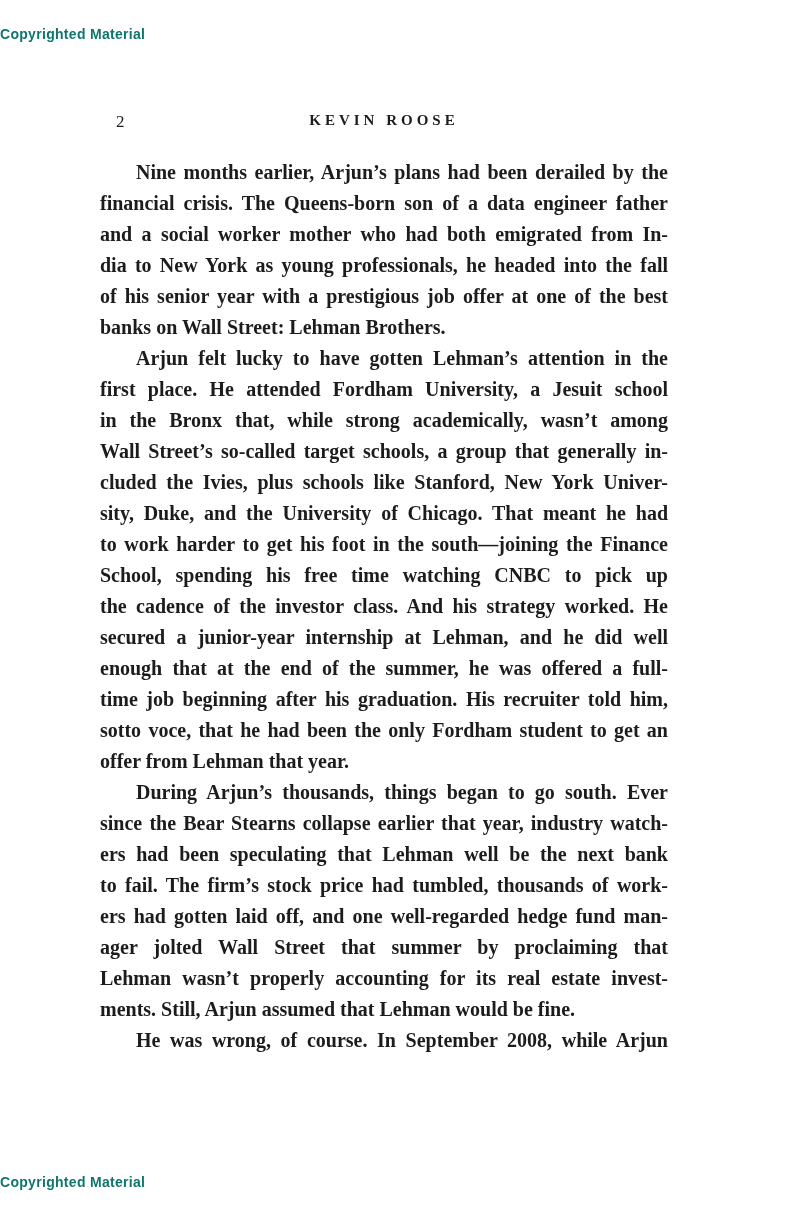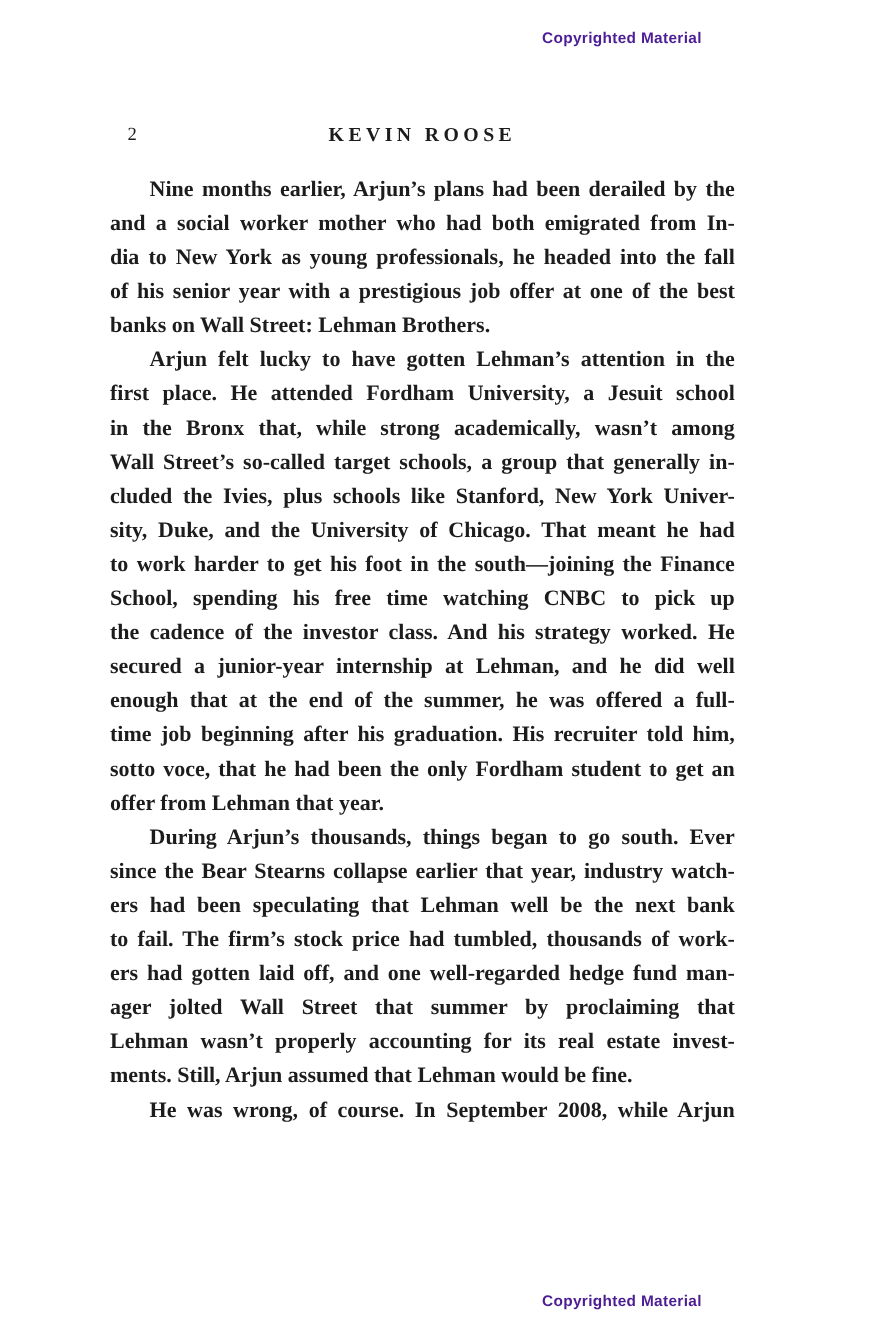--- a/index.html
+++ b/index.html
@@ -12,26 +12,26 @@
     position: relative;
     background: #ffffff;
     font-family: "Liberation Serif", serif;
     color: #1c1c1c;
     overflow: hidden;
   }
   .watermark {
     position: absolute;
     left: 0;
     width: 638px;
-    text-align: right;
+    text-align: left;
     font-family: "Liberation Sans", sans-serif;
     font-size: 14px;
     font-weight: 700;
     letter-spacing: 0.3px;
-    color: #4c1d95;
+    color: #0f766e;
   }
   .watermark.top { top: 26px; }
   .watermark.bottom { top: 1174px; }
 
   .header-row {
     position: absolute;
     top: 112px;
     left: 100px;
     width: 568px;
     height: 22px;
@@ -41,21 +41,21 @@
     left: 16px;
     top: 0;
     font-size: 17px;
     color: #1c1c1c;
   }
   .running-header {
     position: absolute;
     left: 0;
     width: 100%;
     text-align: center;
-    font-size: 18px;
+    font-size: 15px;
     font-weight: 600;
     letter-spacing: 4px;
     color: #1c1c1c;
   }
 
   .text-block {
     position: absolute;
     top: 157px;
     left: 100px;
     width: 568px;
@@ -84,20 +84,21 @@
 
 <div class="header-row">
   <span class="page-number">2</span>
   <span class="running-header">KEVIN ROOSE</span>
 </div>
 
 <div class="text-block">
 
   <div class="paragraph">
     <div class="line first">Nine months earlier, Arjun’s plans had been derailed by the</div>
+    <div class="line">financial crisis. The Queens-born son of a data engineer father</div>
     <div class="line">and a social worker mother who had both emigrated from In-</div>
     <div class="line">dia to New York as young professionals, he headed into the fall</div>
     <div class="line">of his senior year with a prestigious job offer at one of the best</div>
     <div class="line lastline">banks on Wall Street: Lehman Brothers.</div>
   </div>
 
   <div class="paragraph">
     <div class="line first">Arjun felt lucky to have gotten Lehman’s attention in the</div>
     <div class="line">first place. He attended Fordham University, a Jesuit school</div>
     <div class="line">in the Bronx that, while strong academically, wasn’t among</div>

